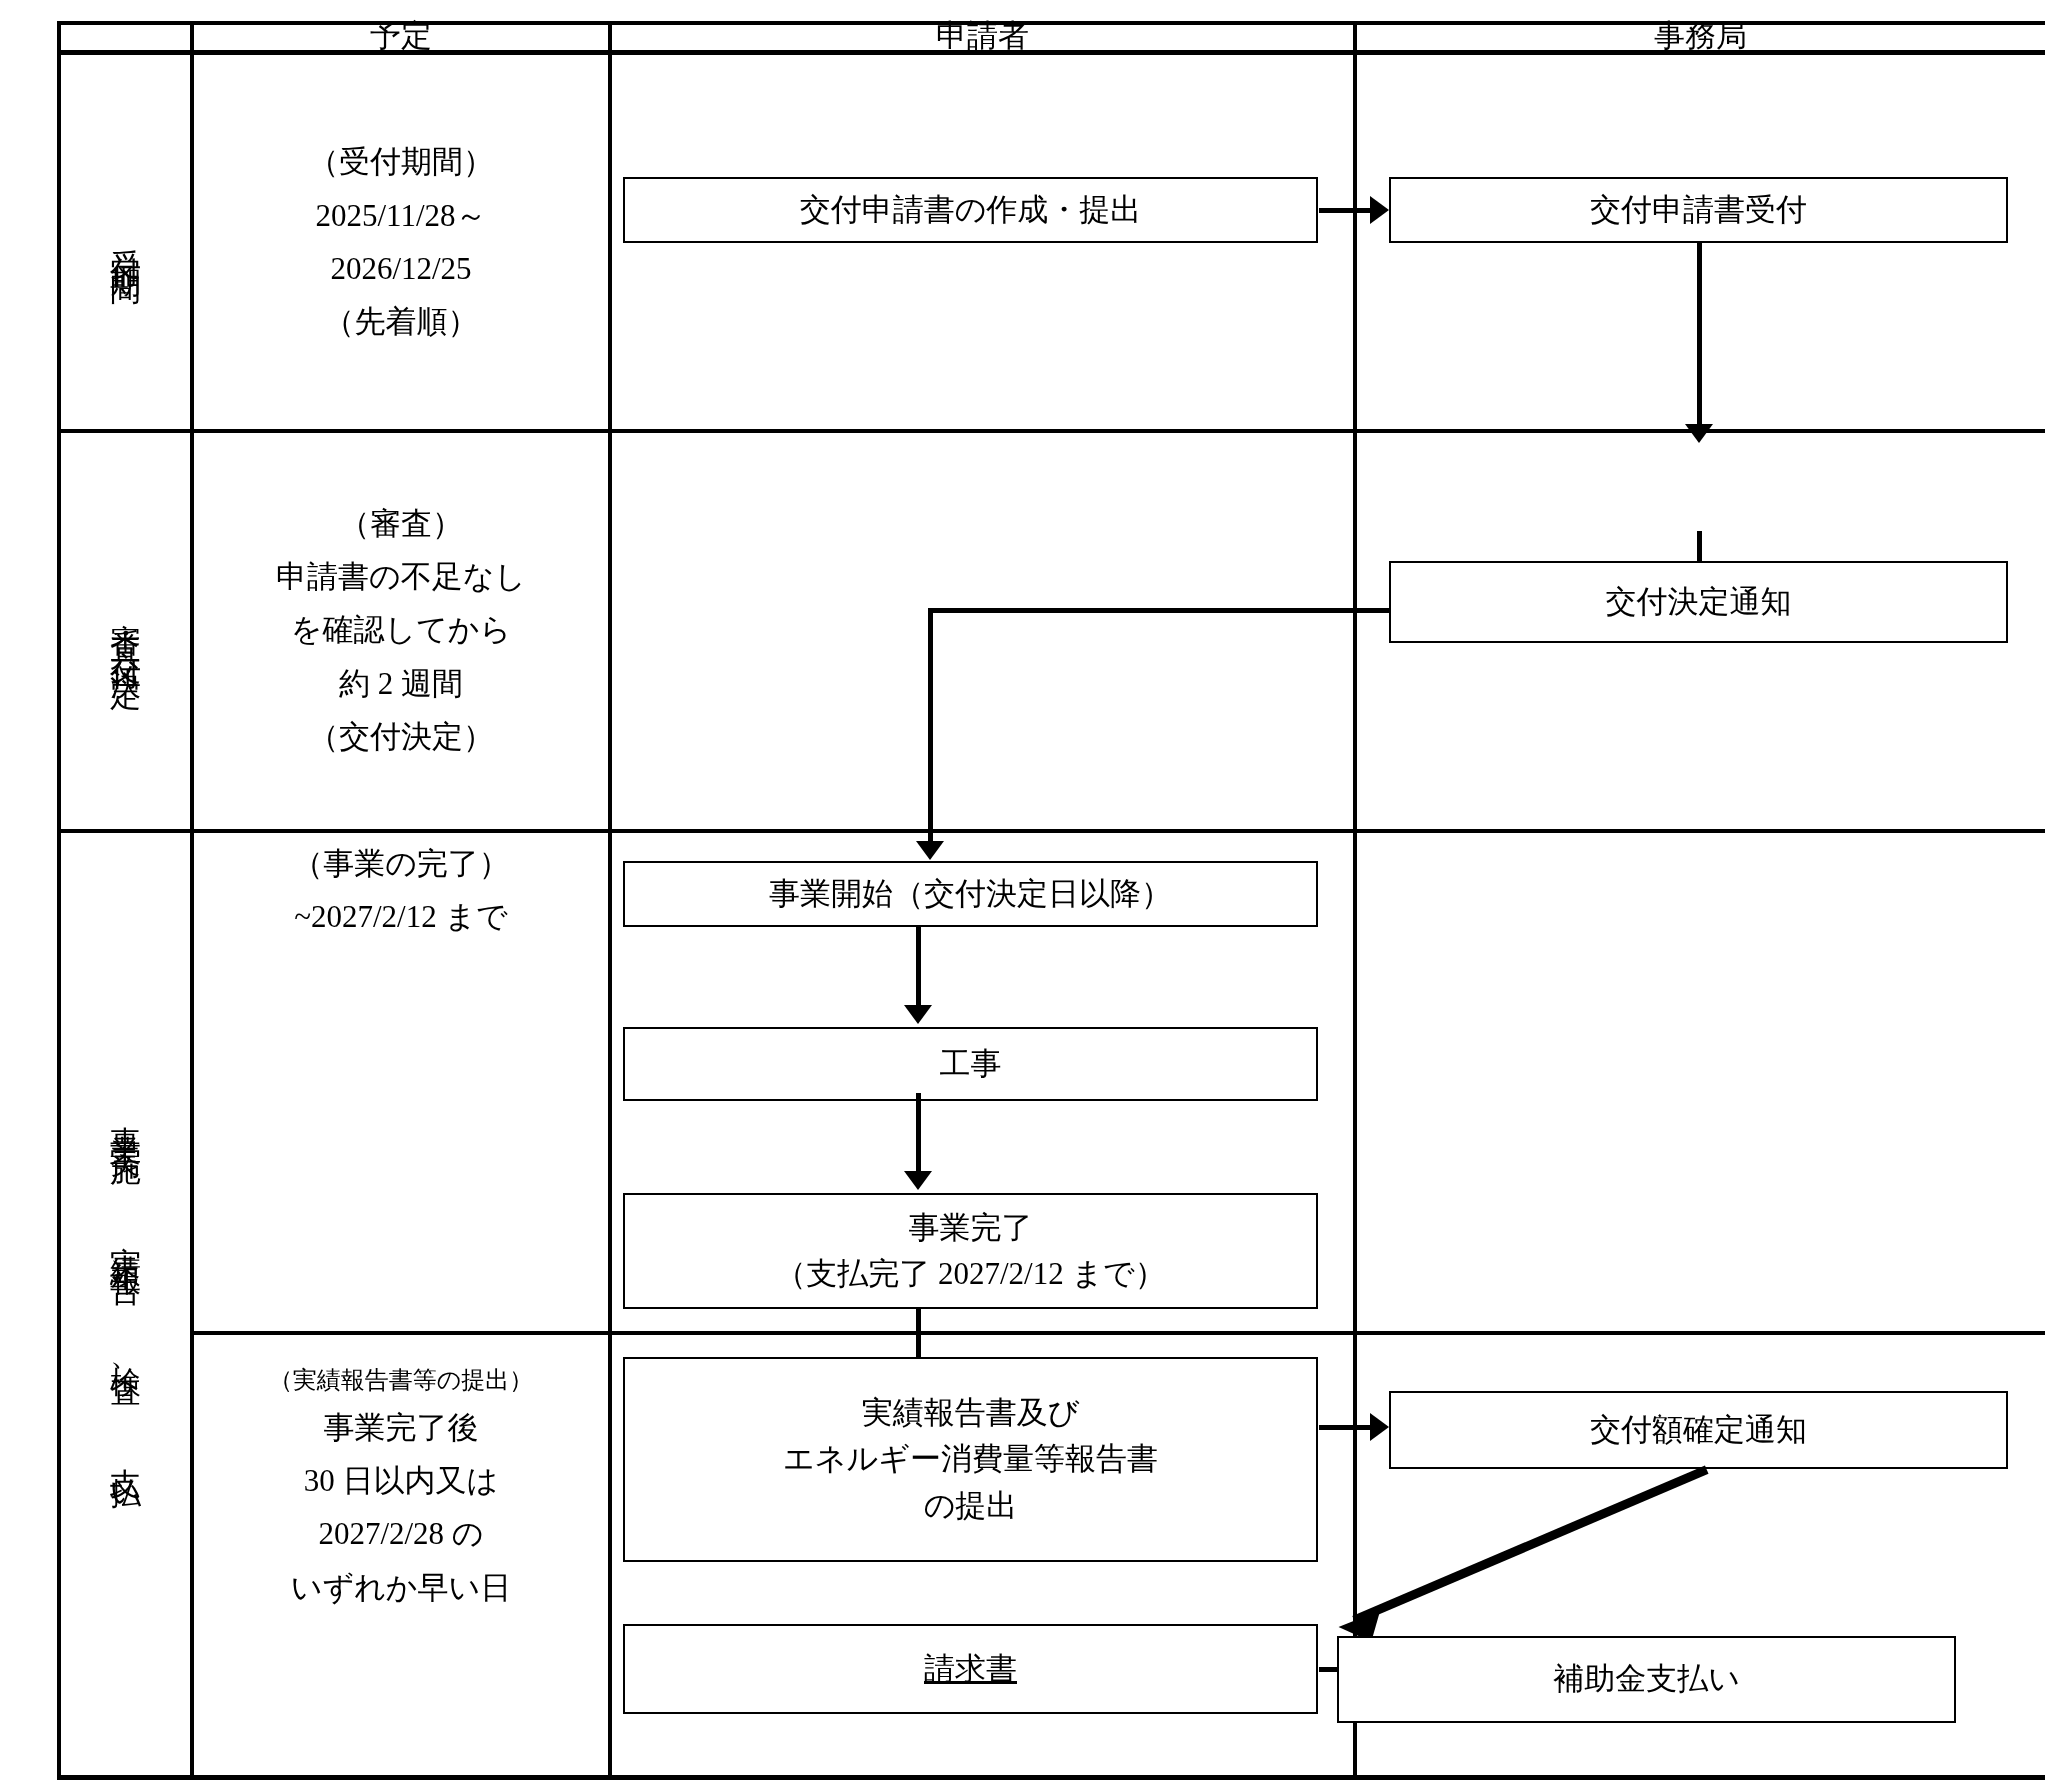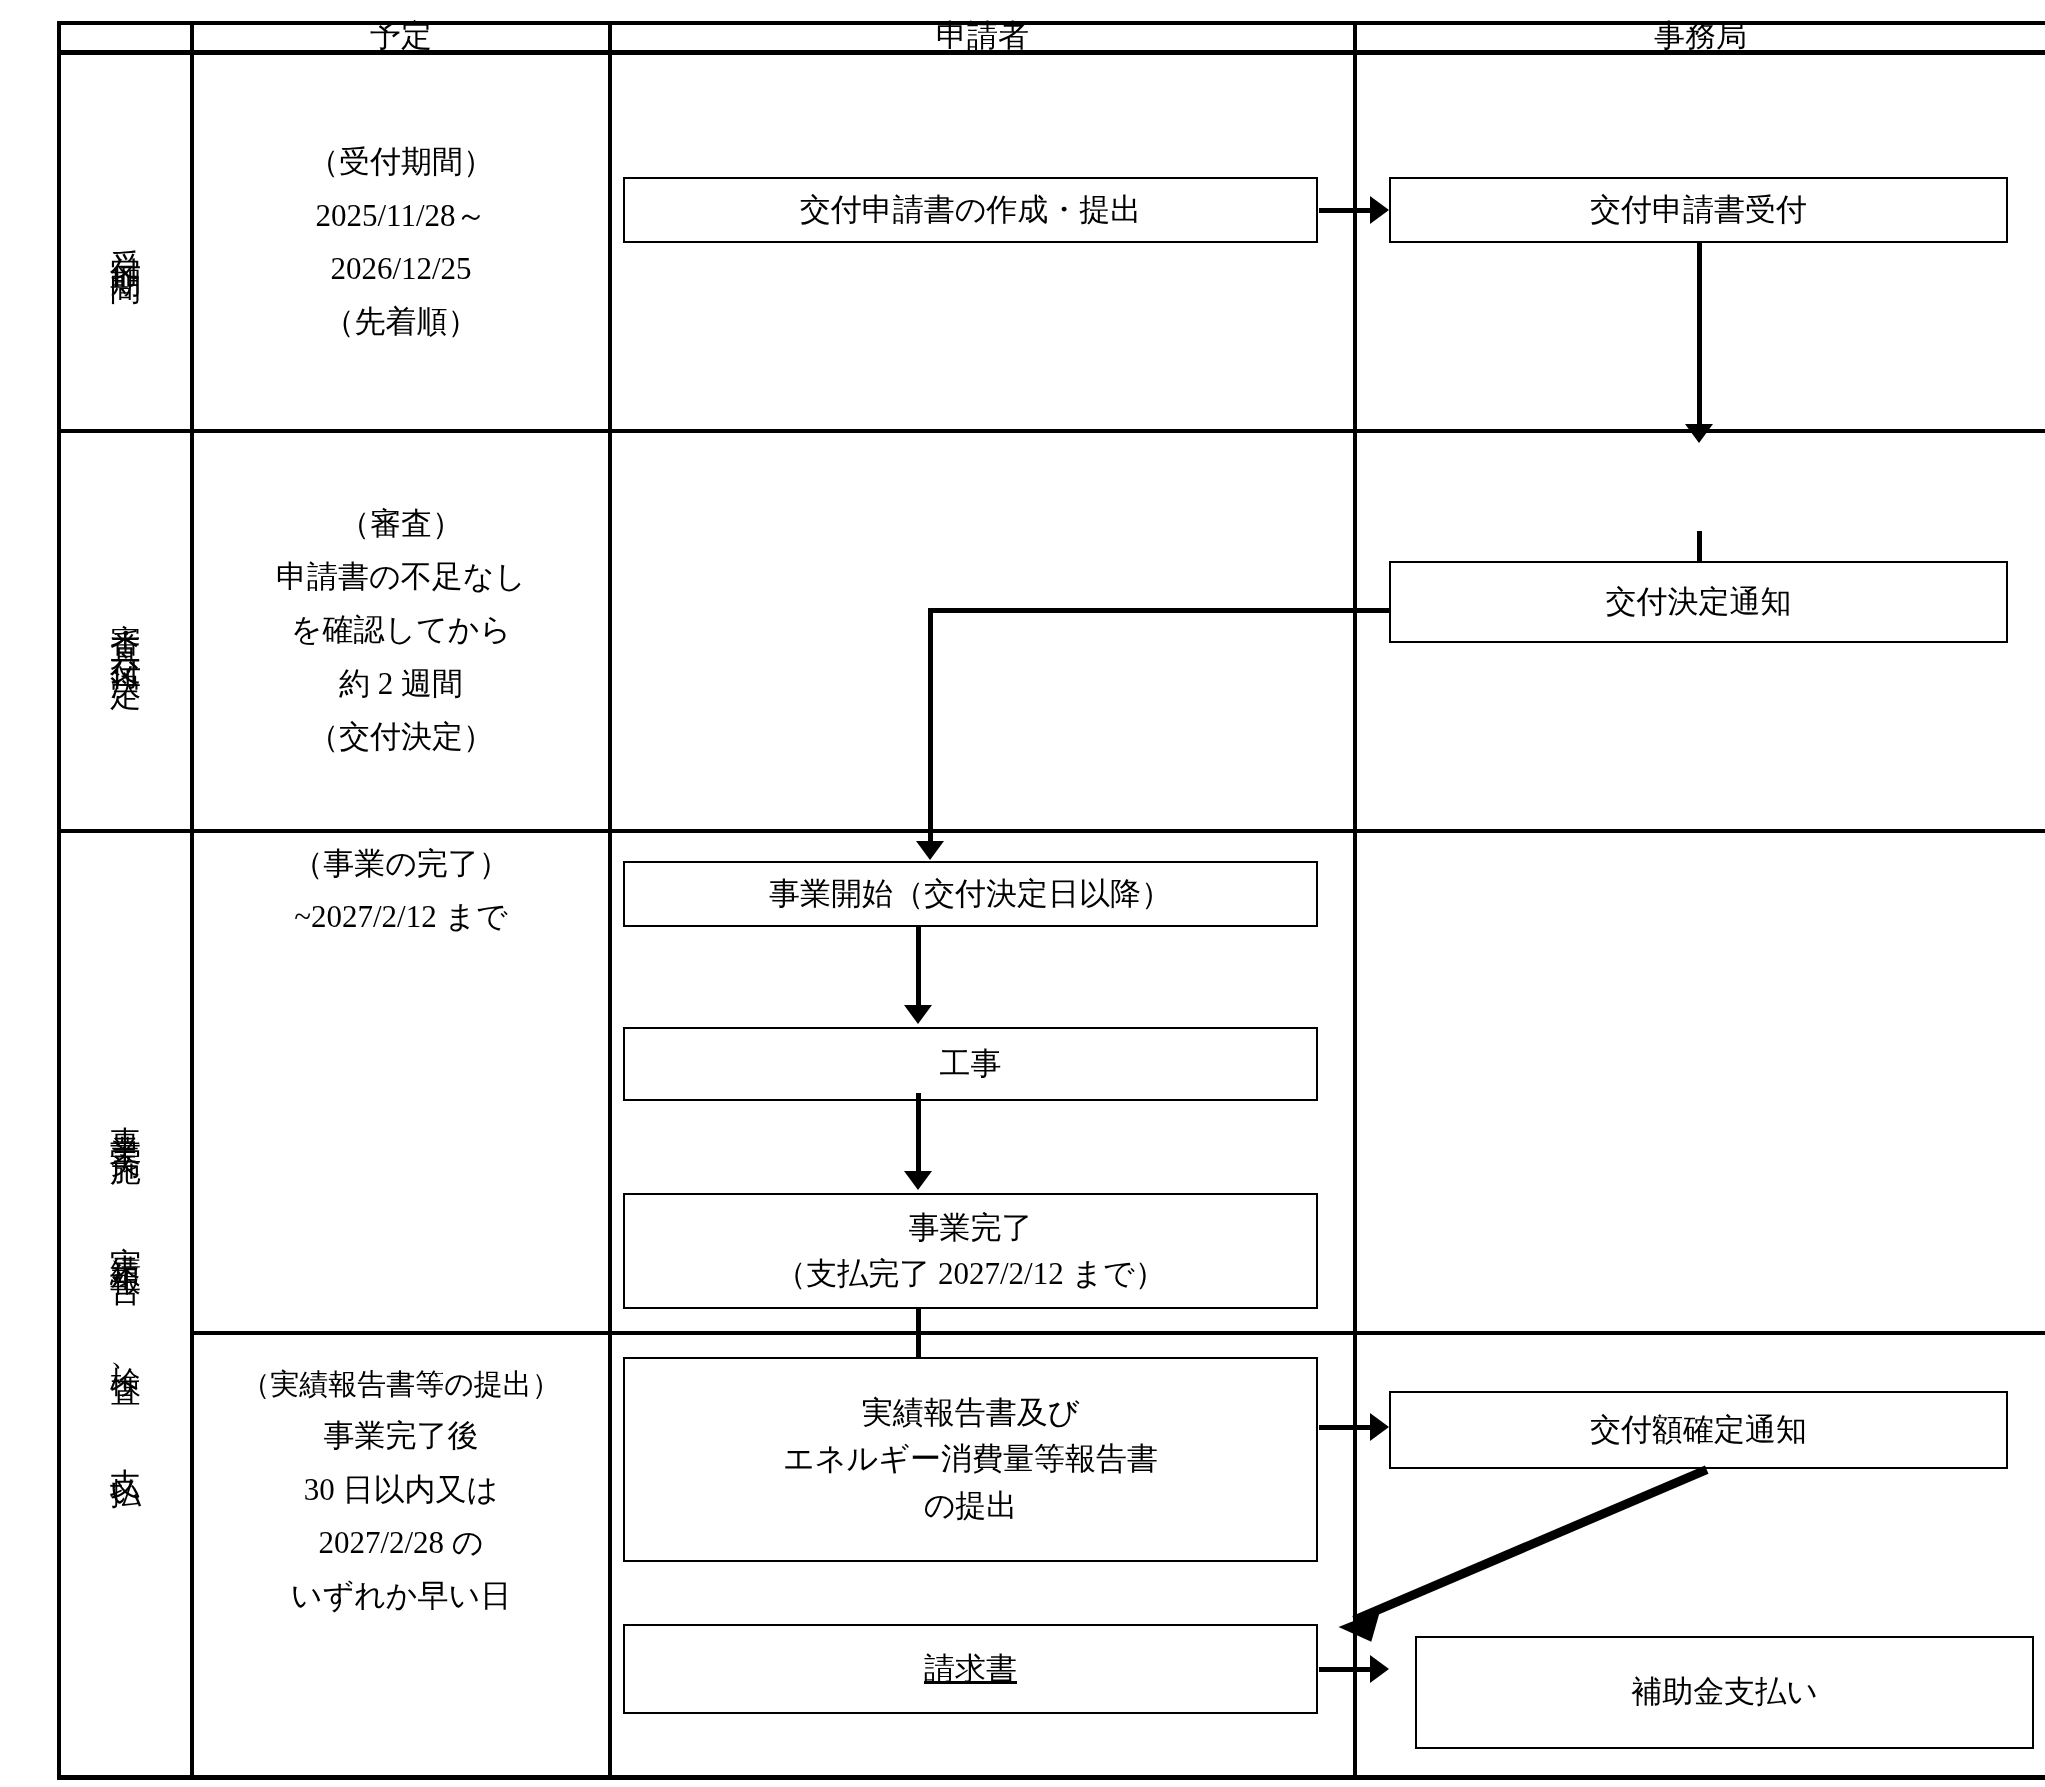--- a/index.html
+++ b/index.html
@@ -10,21 +10,21 @@
   
   .hline{position:absolute;background:#000;}
   .vline{position:absolute;background:#000;}
 
   
   .cell{position:absolute;display:flex;align-items:center;justify-content:center;
         text-align:center;line-height:1.55;}
   .vtext{writing-mode:vertical-rl;text-orientation:upright;
          font-size:31px;letter-spacing:9px;line-height:1.2;}
   .sched{font-size:31px;line-height:1.72;}
-  .sched .small{font-size:29px;}
+  .sched .small{font-size:24px;}
   .hdr{font-size:31px;}
 
   
   .box{position:absolute;border:2.9px solid #000;background:#fff;
        display:flex;align-items:center;justify-content:center;text-align:center;
        font-size:31px;line-height:1.5;box-sizing:border-box;}
 
   
   .conn{position:absolute;background:#000;}
   .arrowdown{position:absolute;width:0;height:0;border-left:14px solid transparent;
@@ -177,18 +177,18 @@
     <polygon points="3272,3977 3374,3936 3352,4013" fill="#000"></polygon>
   </svg>
 
   <div class="box" style="left:623px;top:1624px;width:695px;height:90px;text-decoration:underline;">
     <span>請求書</span>
   </div>
 
   <div class="conn" style="left:1319px;top:1667px;width:52px;height:4.5px;"></div>
   <div class="arrowright" style="left:1370px;top:1655px;"></div>
 
-  <div class="box" style="left:1415px;top:1636px;width:619px;height:113px;">
+  <div class="box" style="left:1337px;top:1636px;width:619px;height:87px;">
     <span>補助金支払い</span>
   </div>
 
 </div>
 
 
 </body></html>

